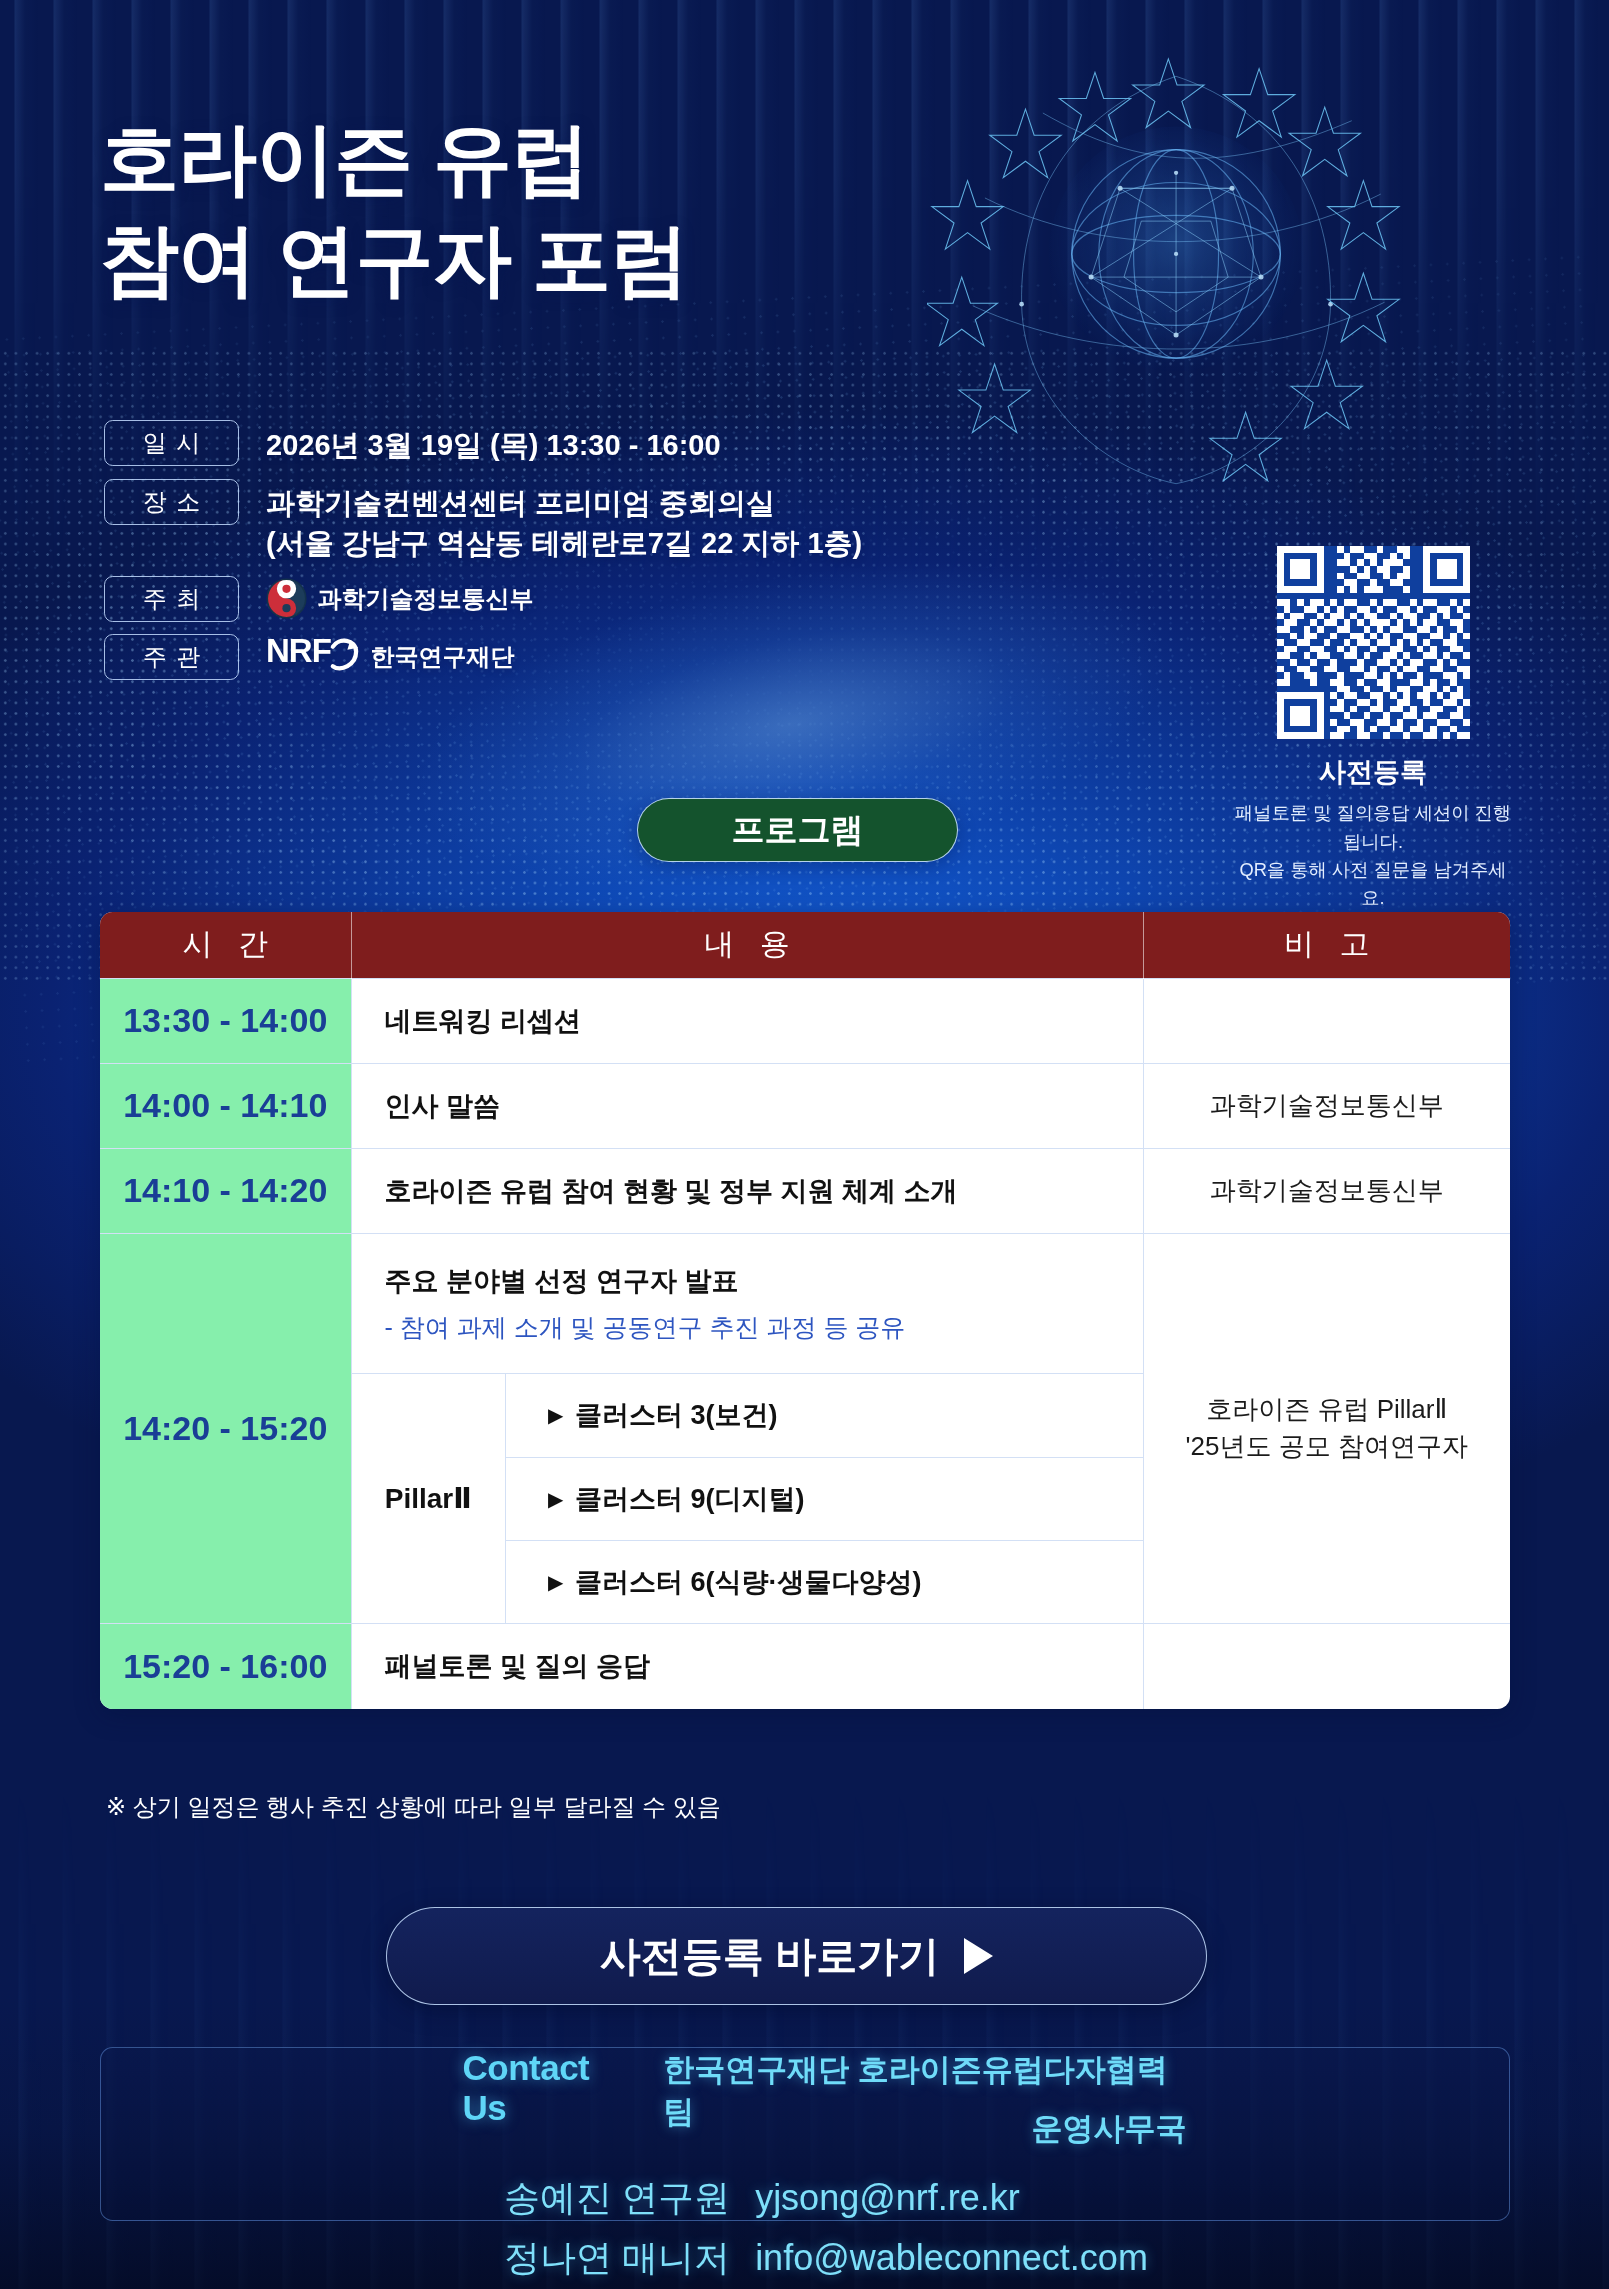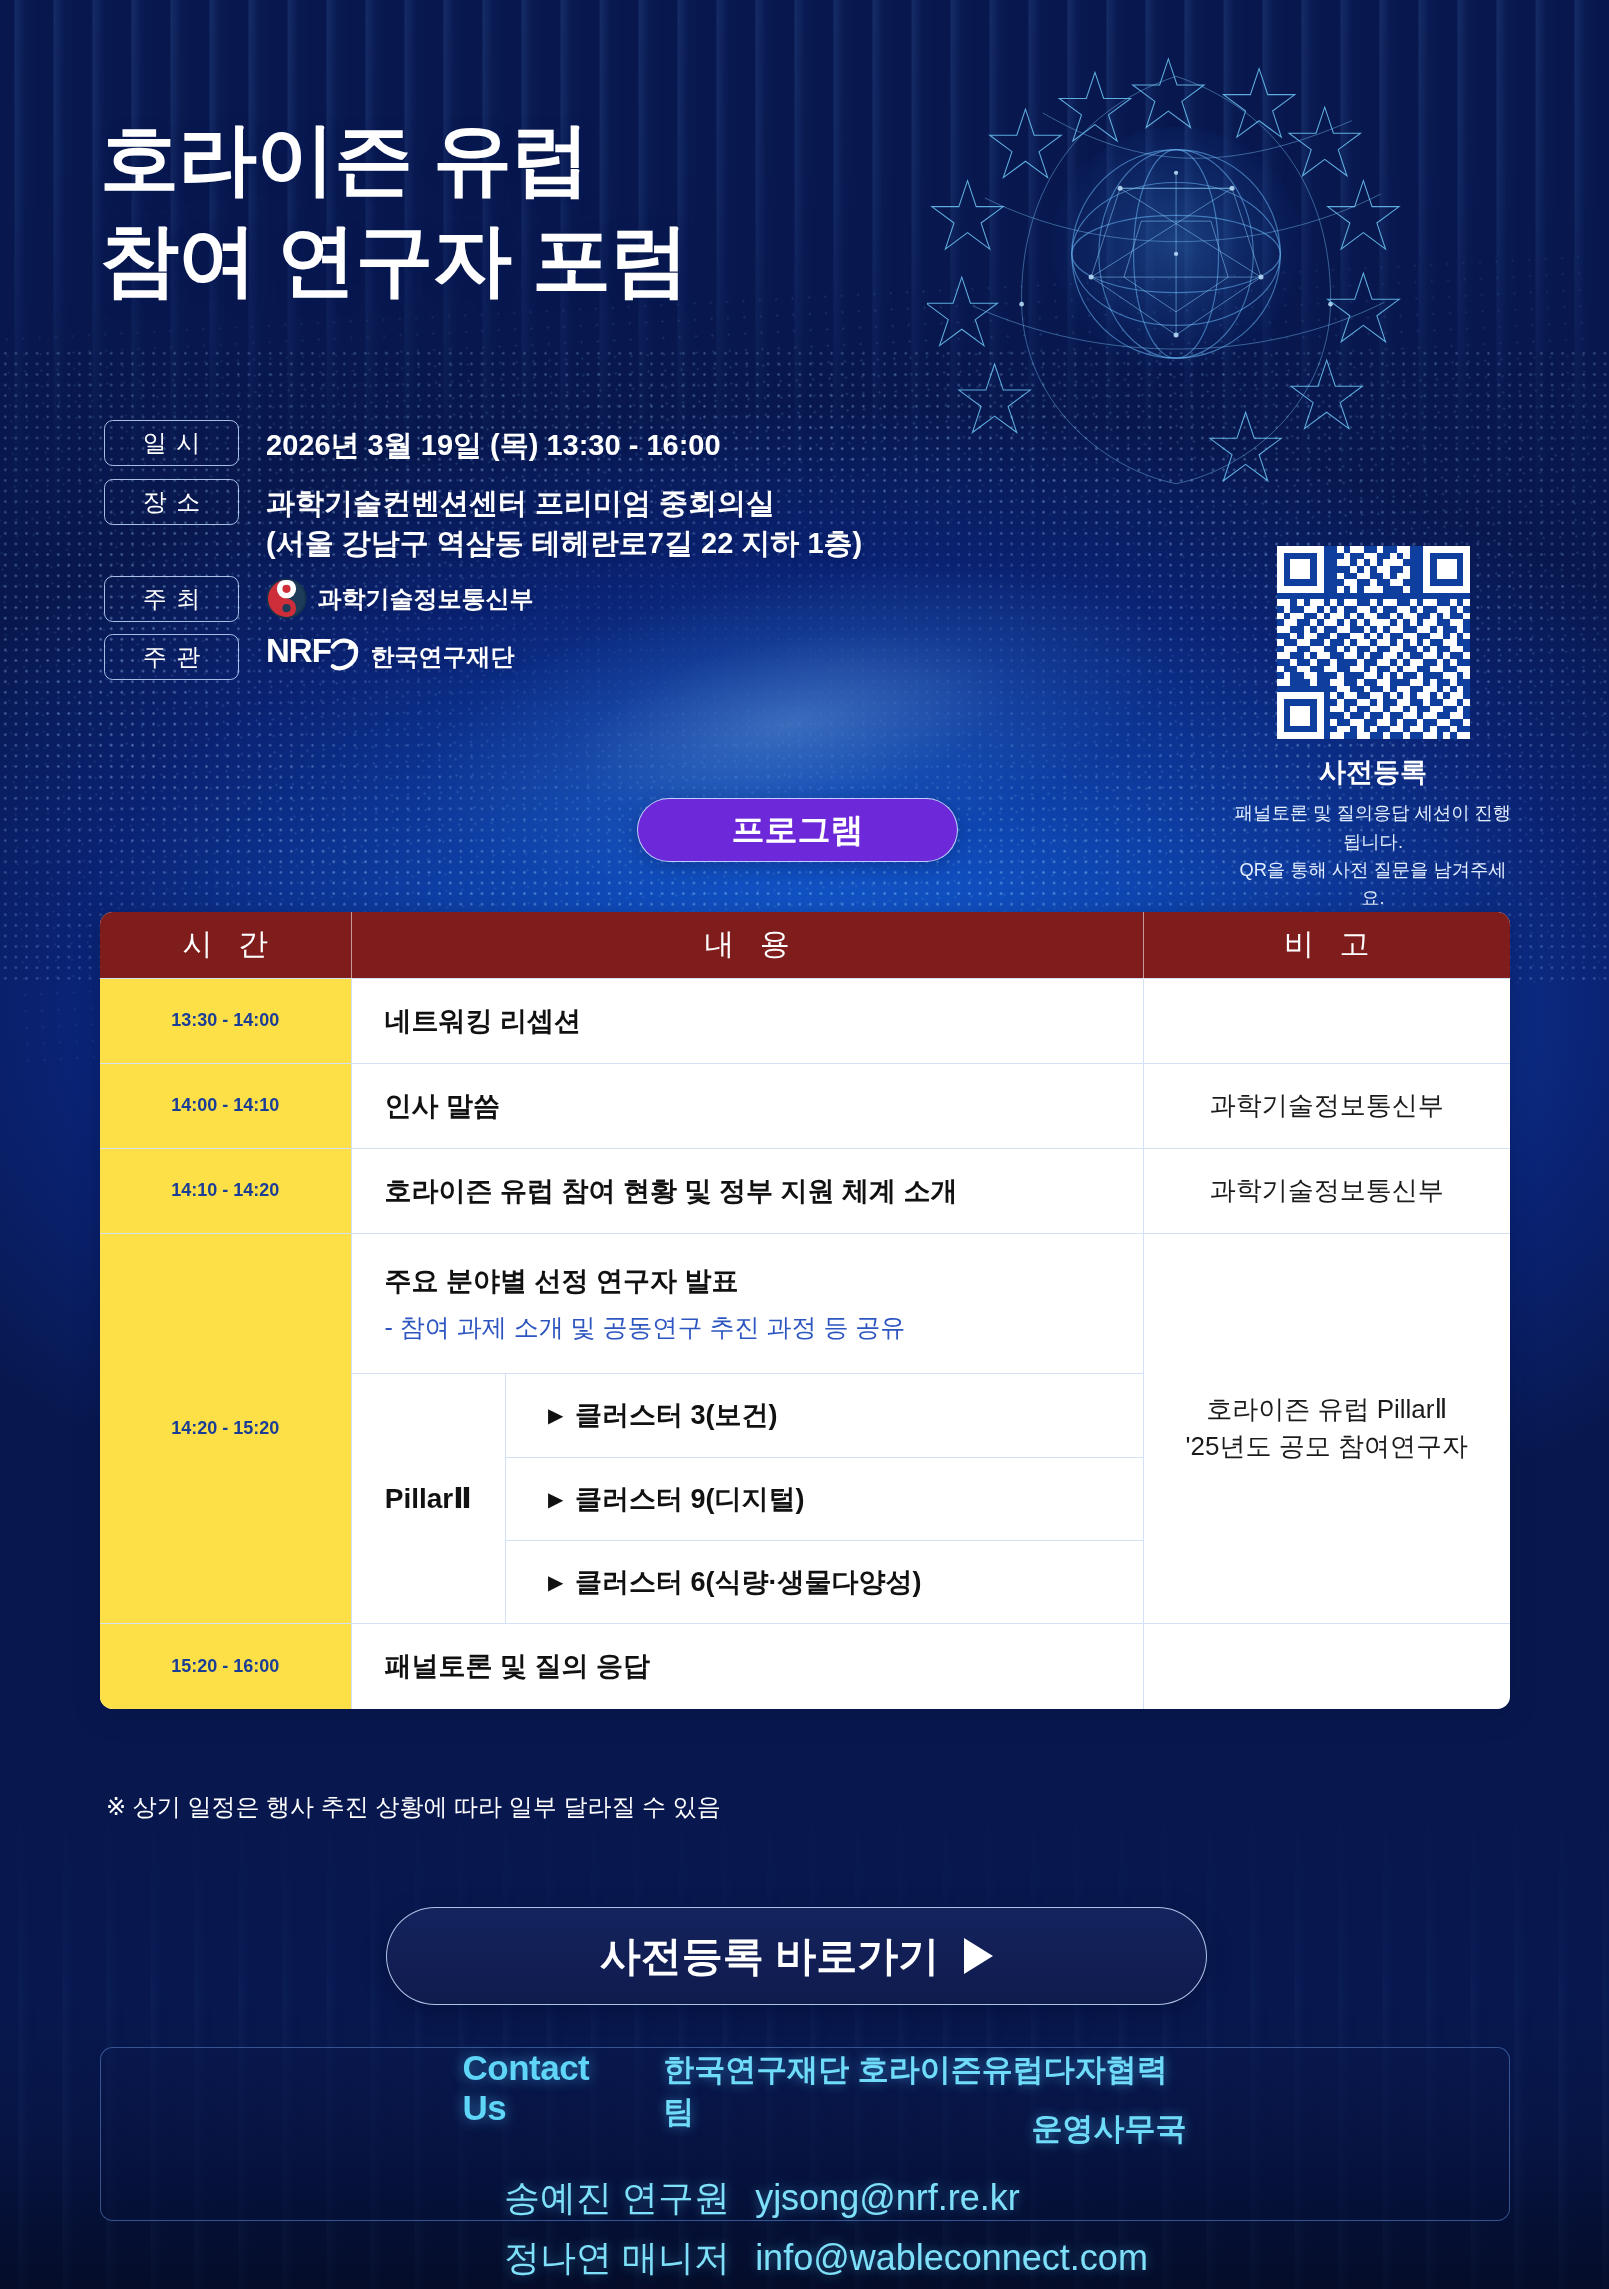--- a/index.html
+++ b/index.html
@@ -99,41 +99,41 @@
 
   
   .qr-block { position:absolute; left:1228px; top:546px; width:290px; text-align:center; }
   .qr { width:193px; height:193px; margin:0 auto; display:block; }
   .qr-title { margin-top:14.5px; color:#ffffff; font-size:27px; font-weight:bold; }
   .qr-sub { margin-top:9.7px; color:#e3eeff; font-size:18.3px; line-height:1.55; font-weight:500; }
 
   
   .program-pill {
     position:absolute; left:637px; top:798px; width:321px; height:64px;
-    background:#6d28d9; border:1.7px solid rgba(200,225,255,.9); border-radius:33px;
+    background:#14532d; border:1.7px solid rgba(200,225,255,.9); border-radius:33px;
     color:#ffffff; font-size:33px; font-weight:bold;
     display:flex; align-items:center; justify-content:center;
     box-shadow:0 3.9px 17.4px rgba(0,25,90,.35);
   }
 
   
   .table-wrap {
     position:absolute; left:100px; top:912px; width:1410px;
     border-radius:12.6px; overflow:hidden; box-shadow:0 5.8px 25px rgba(0,15,60,.38);
   }
   table { width:100%; border-collapse:collapse; table-layout:fixed; background:#ffffff; }
   th {
     background:#7f1d1d; color:#ffffff; font-size:30px; font-weight:normal;
     height:66px; letter-spacing:8.7px; text-indent:8.7px;
     border-right:1px solid rgba(255,255,255,.55);
   }
   th:last-child { border-right:none; }
   td { border-top:1px solid #d3e0f5; border-right:1px solid #d3e0f5; vertical-align:middle; }
   td:last-child { border-right:none; }
-  .c-time { width:251px; background:#fde047; color:#1a3e96; font-size:18px; font-weight:bold; text-align:center; }
+  .c-time { width:251px; background:#86efac; color:#1a3e96; font-size:34px; font-weight:bold; text-align:center; }
   .c-remark { width:367px; color:#1b1b1b; font-size:26px; font-weight:500; text-align:center; line-height:1.42; }
   .c-content { color:#111111; font-size:27px; font-weight:bold; padding-left:33px; }
   .row-h { height:85px; }
   .sub-note { color:#2d55c0; font-size:25px; font-weight:500; margin-top:12.6px; }
   .pillar-label { width:154px; text-align:center; font-size:28px; font-weight:bold; color:#111111; }
   .cluster { padding-left:42px; font-size:27px; font-weight:bold; color:#111111; height:83px; }
   .tri { font-size:20px; margin-right:11.6px; position:relative; top:-1.9px; }
   .nested { width:100%; border-collapse:collapse; table-layout:fixed; }
   .nested td { border-right:1px solid #d3e0f5; border-top:1px solid #d3e0f5; }
   .nested tr:first-child td { border-top:none; }

